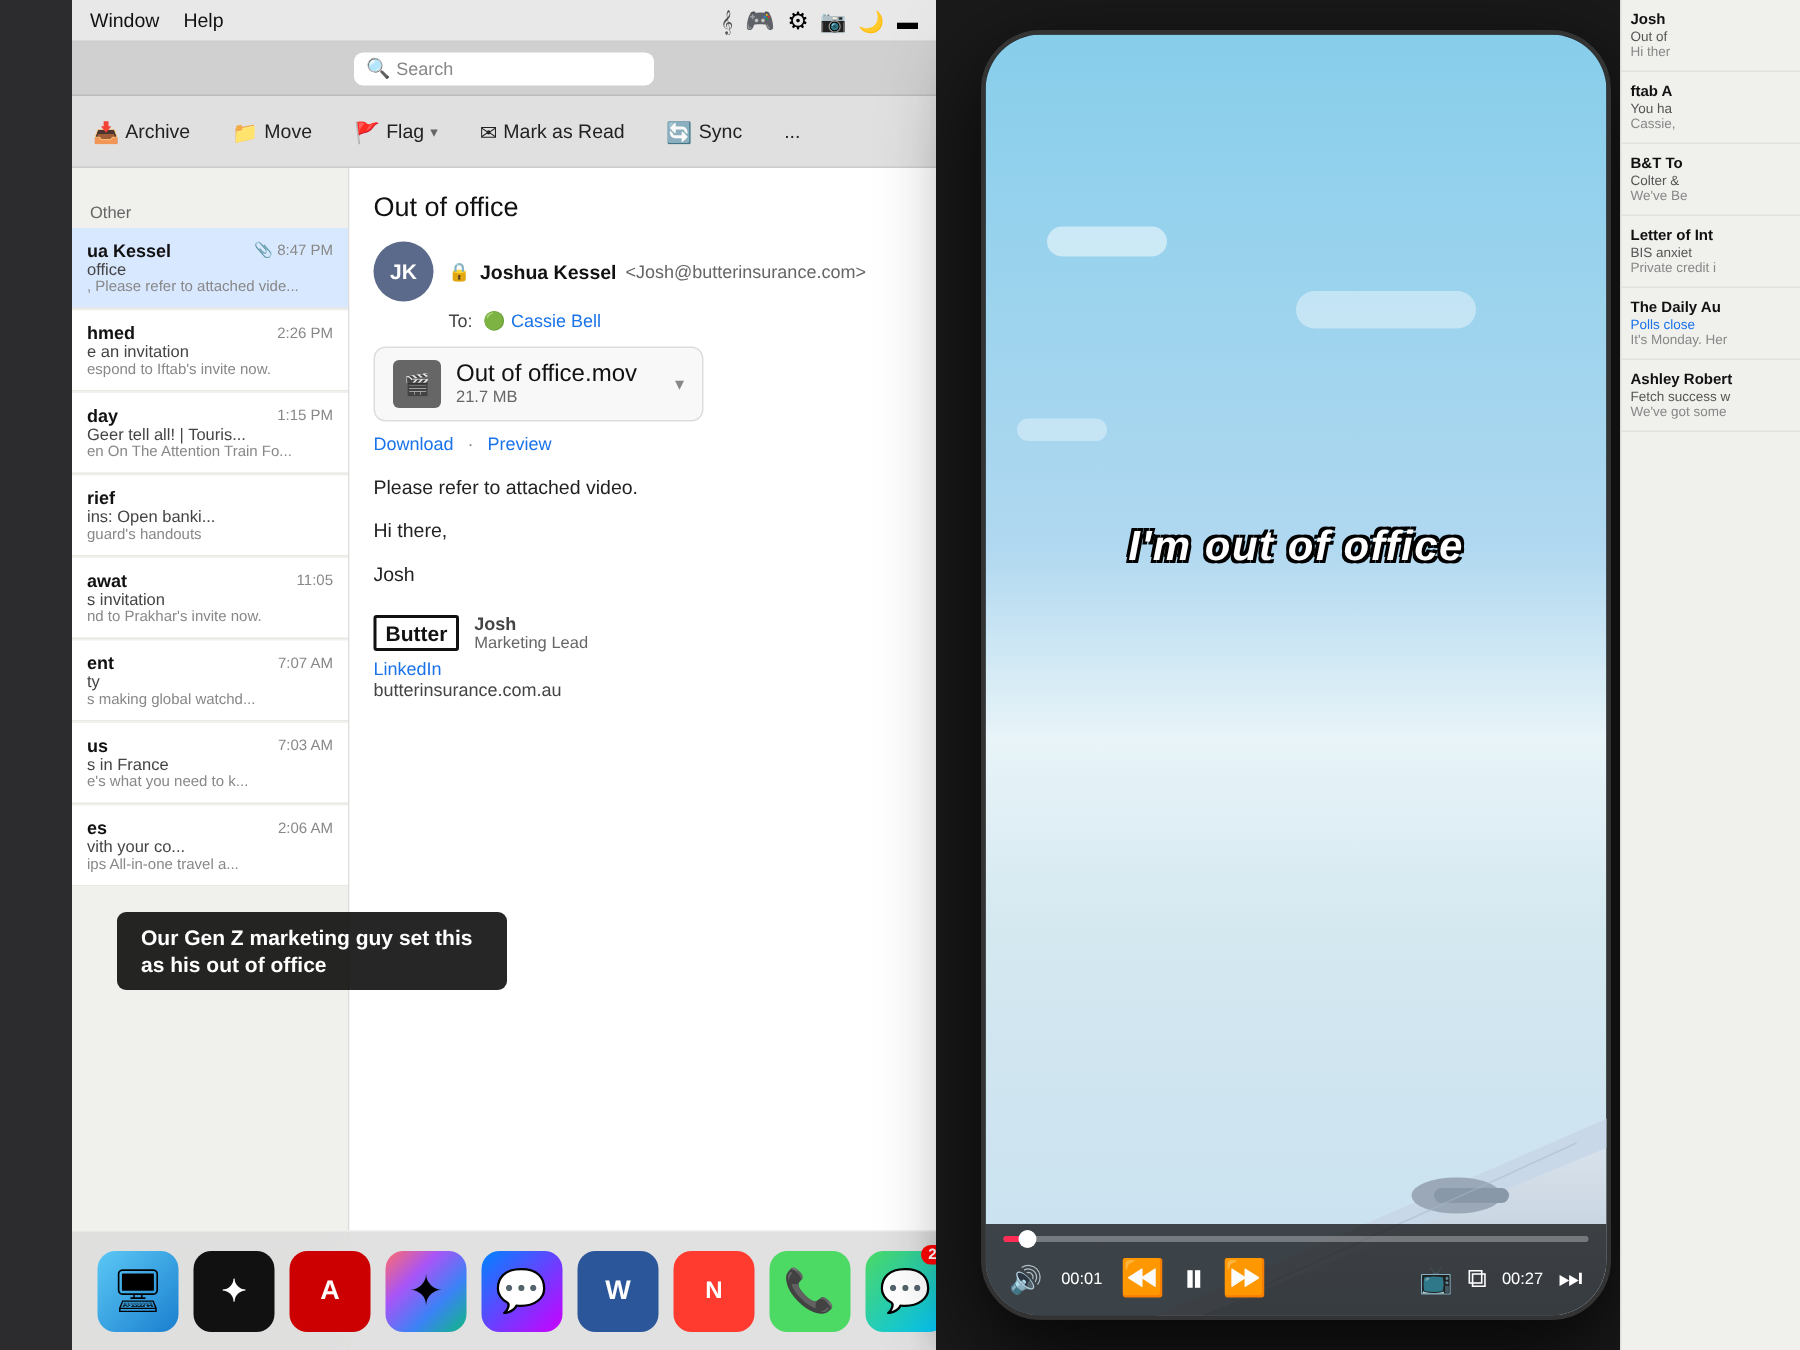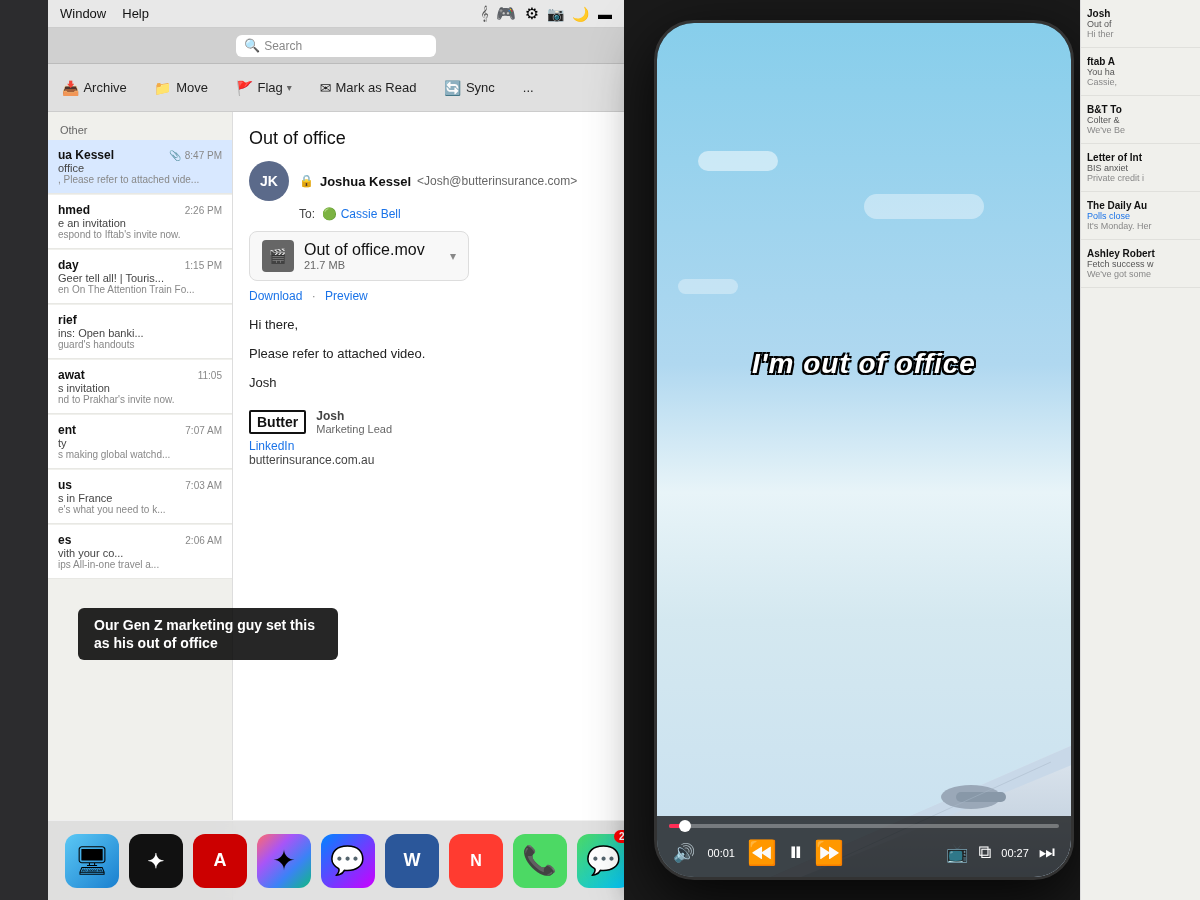--- a/index.html
+++ b/index.html
@@ -103,21 +103,21 @@
       flex: 1;
       overflow: hidden;
     }
 
     
     .sidebar {
       width: 185px;
       background: #f0f0ec;
       border-right: 1px solid #ddd;
       overflow-y: auto;
-      padding-top: 8px;
+      padding-top: 20px;
     }
     .sidebar-label {
       font-size: 11px;
       color: #666;
       padding: 4px 12px;
       font-weight: 500;
     }
     .email-list-item {
       padding: 8px 10px;
       border-bottom: 1px solid #e8e8e4;
@@ -669,22 +669,22 @@
         <span class="attachment-chevron">▾</span>
       </div>
 
       <div class="attachment-actions">
         <span>Download</span>
         <span style="color:#888; margin: 0 6px;">·</span>
         <span>Preview</span>
       </div>
 
       <div class="email-body">
+        <p>Please refer to attached video.</p>
         <p>Hi there,</p>
-        <p>Please refer to attached video.</p>
         <p>Josh</p>
       </div>
 
       <div class="email-signature">
         <div style="display:flex; align-items:center; gap:10px; margin-bottom:4px;">
           <span class="signature-company">Butter</span>
           <div>
             <div style="font-weight:600; font-size:12px;">Josh</div>
             <div style="font-size:11px; color:#666;">Marketing Lead</div>
           </div>

